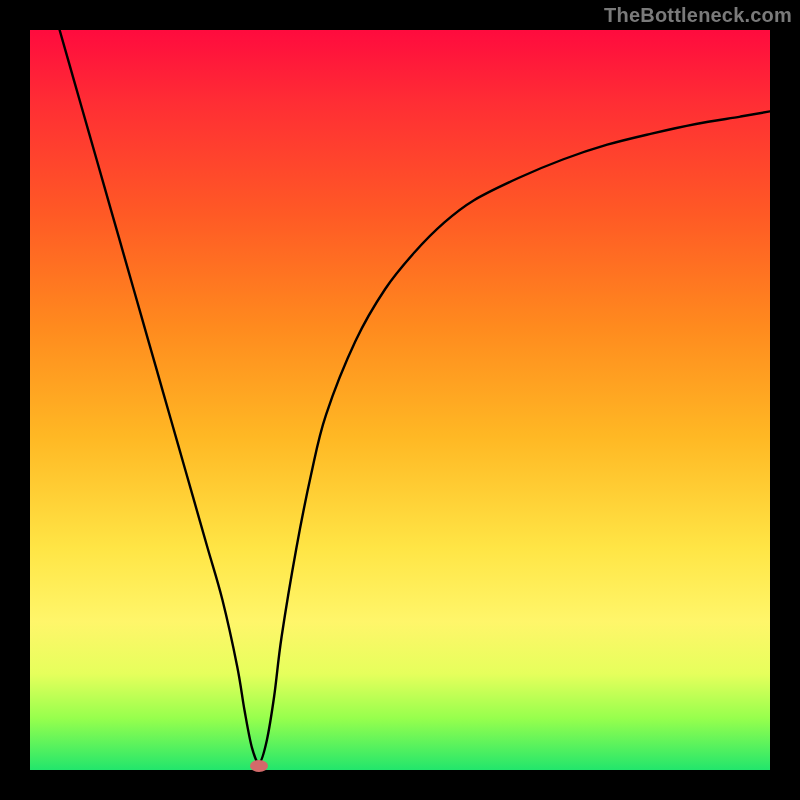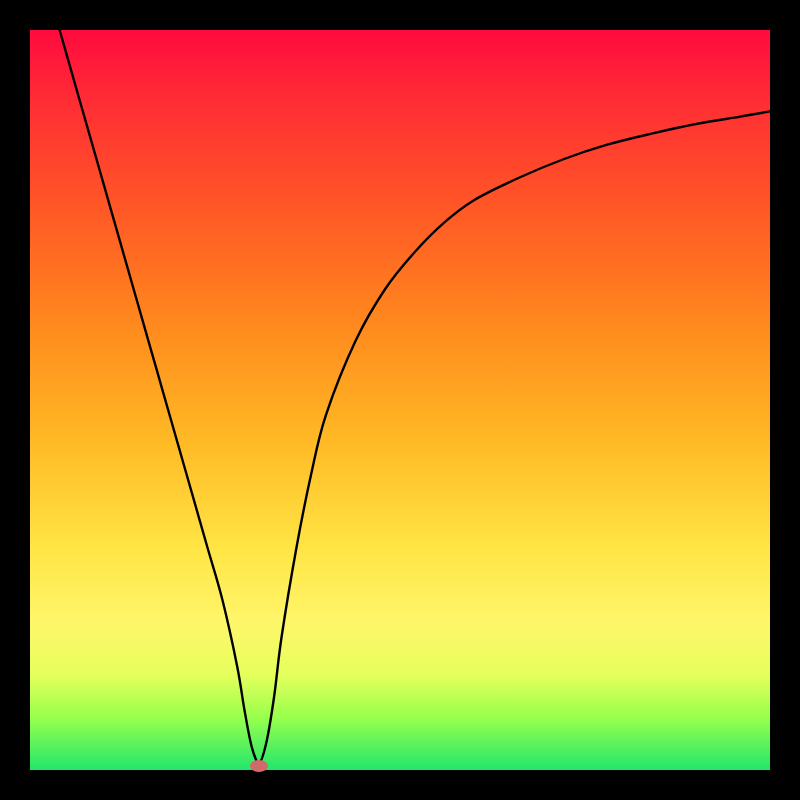--- a/index.html
+++ b/index.html
@@ -63,20 +63,21 @@
     border-radius: 50%;
     background: #d36a6a;
     transform: translate(-50%, -50%);
   }
 </style>
 </head>
 <body>
 
 <div class="frame">
 
+  <div class="watermark">TheBottleneck.com</div>
 
   <div class="plot-area">
     <svg class="curve-layer" viewBox="0 0 740 740" preserveAspectRatio="none">
       <path id="curve-path" fill="none" stroke="#000" stroke-width="2.4" stroke-linecap="round" stroke-linejoin="round" d="M 29.60 0.00 C 32.07 8.63, 39.47 34.53, 44.40 51.80 C 49.33 69.07, 54.27 86.33, 59.20 103.60 C 64.13 120.87, 69.07 138.13, 74.00 155.40 C 78.93 172.67, 83.87 189.93, 88.80 207.20 C 93.73 224.47, 98.67 241.73, 103.60 259.00 C 108.53 276.27, 113.47 293.53, 118.40 310.80 C 123.33 328.07, 128.27 345.33, 133.20 362.60 C 138.13 379.87, 143.07 397.13, 148.00 414.40 C 152.93 431.67, 157.87 448.93, 162.80 466.20 C 167.73 483.47, 172.67 500.73, 177.60 518.00 C 182.53 535.27, 187.47 550.07, 192.40 569.80 C 197.33 589.53, 203.50 617.90, 207.20 636.40 C 210.90 654.90, 212.13 667.23, 214.60 680.80 C 217.07 694.37, 219.53 709.17, 222.00 717.80 C 224.47 726.43, 226.93 733.83, 229.40 732.60 C 231.87 731.37, 234.33 721.50, 236.80 710.40 C 239.27 699.30, 241.73 683.27, 244.20 666.00 C 246.67 648.73, 247.90 631.47, 251.60 606.80 C 255.30 582.13, 261.47 545.13, 266.40 518.00 C 271.33 490.87, 276.27 466.20, 281.20 444.00 C 286.13 421.80, 288.60 407.00, 296.00 384.80 C 303.40 362.60, 315.73 331.77, 325.60 310.80 C 335.47 289.83, 345.33 273.80, 355.20 259.00 C 365.07 244.20, 374.93 233.10, 384.80 222.00 C 394.67 210.90, 404.53 201.03, 414.40 192.40 C 424.27 183.77, 431.67 177.60, 444.00 170.20 C 456.33 162.80, 473.60 154.78, 488.40 148.00 C 503.20 141.22, 518.00 135.05, 532.80 129.50 C 547.60 123.95, 562.40 119.02, 577.20 114.70 C 592.00 110.38, 606.80 107.05, 621.60 103.60 C 636.40 100.15, 651.20 96.82, 666.00 93.98 C 680.80 91.14, 698.07 88.68, 710.40 86.58 C 722.73 84.48, 735.07 82.26, 740.00 81.40"></path>
     </svg>
     <div id="marker" class="marker" style="left: 229.4px; top: 736.3px;"></div>
   </div>
 
 </div>
 

